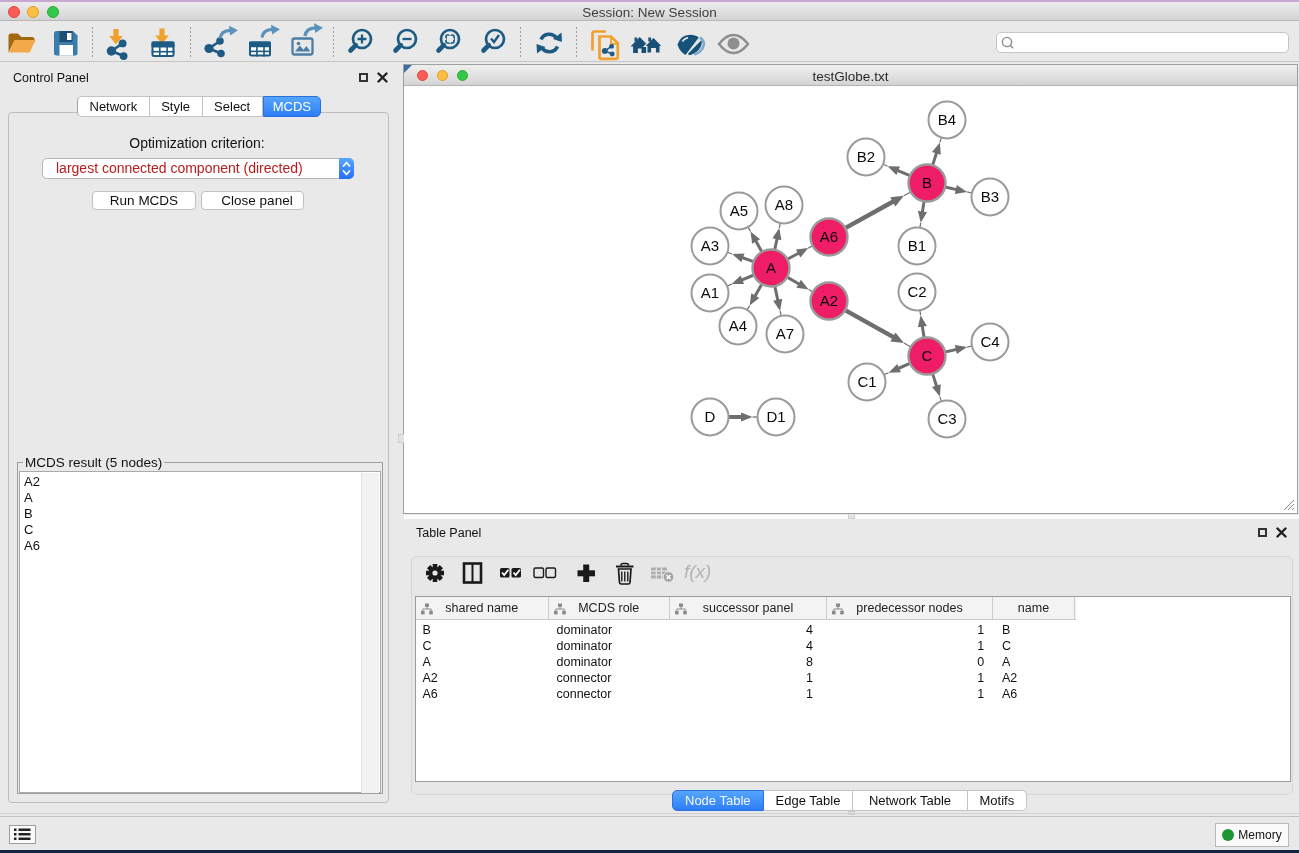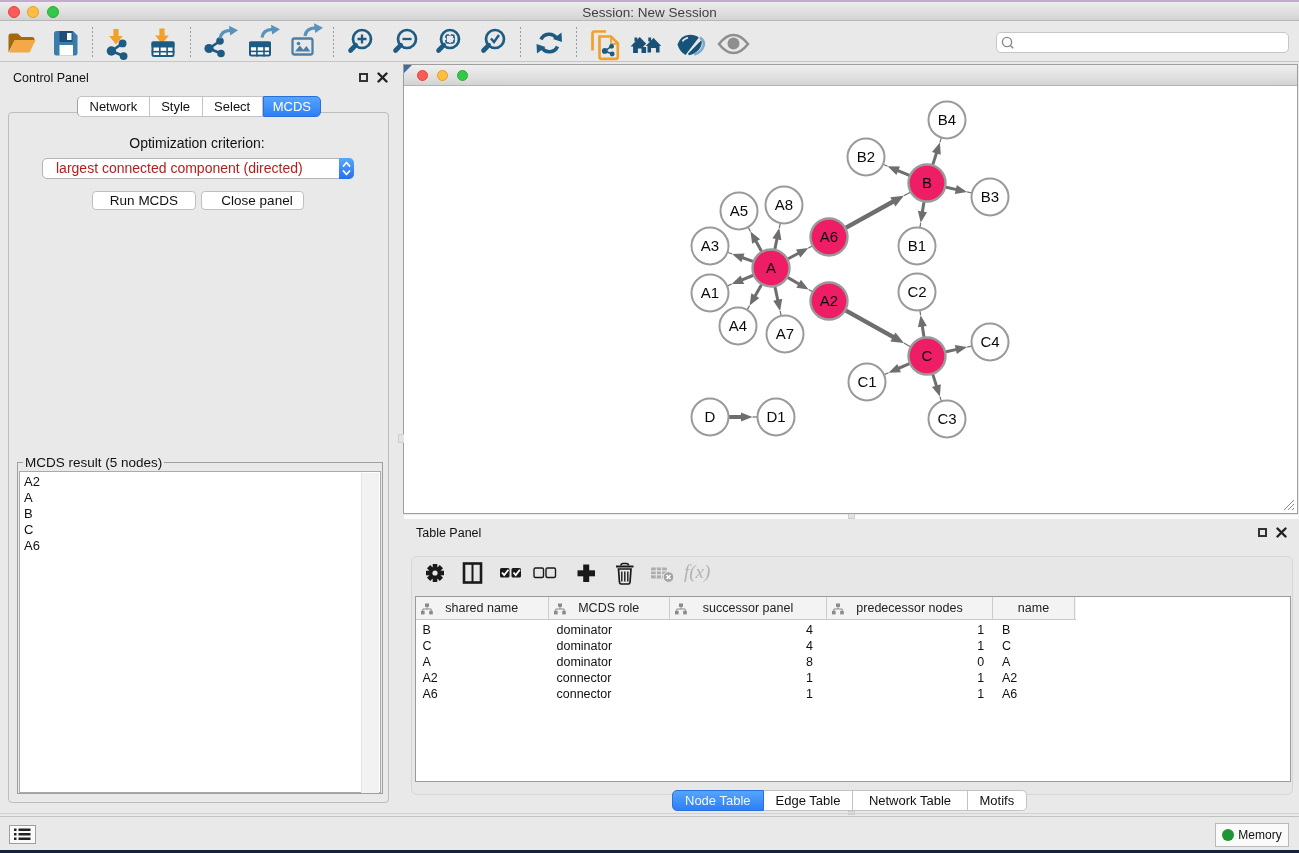--- a/index.html
+++ b/index.html
@@ -209,20 +209,21 @@
 
 <div class="abs" id="netwin">
   <svg style="position:absolute;left:0;top:0;z-index:5" width="8" height="8" viewBox="0 0 8 8">
       <path d="M0 0 L8 0 L0 8 Z" fill="#3c6ea5"></path>
     </svg>
   <div id="net-titlebar">
     <div class="tl" style="left:13px;background:#fc5b57;border:0.5px solid #e2463f;"></div>
     <div class="tl" style="left:33px;background:#fdbe41;border:0.5px solid #dfa023;"></div>
     <div class="tl" style="left:53px;background:#34c84a;border:0.5px solid #2aac33;"></div>
   </div>
+  <div id="net-title-text">testGlobe.txt</div>
   <svg class="abs" style="left:0;top:21px;" width="893" height="427" viewBox="0 0 893 427">
       <line x1="349.9" y1="189.0" x2="337.5" y2="194.1" stroke="#6e6e6e" stroke-width="3"></line>
       <path d="M327.7 198.1 L336.6 189.5 L340.1 198.0 Z" fill="#6e6e6e"></path>
       <line x1="327.7" y1="198.1" x2="323.1" y2="200.0" stroke="#6e6e6e" stroke-width="1.2"></line>
 <line x1="349.6" y1="175.7" x2="338.0" y2="171.5" stroke="#6e6e6e" stroke-width="3"></line>
       <path d="M328.1 168.0 L340.5 167.5 L337.4 176.2 Z" fill="#6e6e6e"></path>
       <line x1="328.1" y1="168.0" x2="323.4" y2="166.3" stroke="#6e6e6e" stroke-width="1.2"></line>
 <line x1="357.9" y1="198.1" x2="350.8" y2="210.4" stroke="#6e6e6e" stroke-width="3"></line>
       <path d="M345.6 219.6 L347.3 207.3 L355.3 211.9 Z" fill="#6e6e6e"></path>
       <line x1="345.6" y1="219.6" x2="343.1" y2="223.9" stroke="#6e6e6e" stroke-width="1.2"></line>
@@ -361,21 +362,21 @@
       <line x1="209.8" y1="11.5" x2="209.8" y2="21.5" stroke="#1a1a1a" stroke-width="1.4"></line>
       <line x1="212.8" y1="11.5" x2="212.8" y2="21.5" stroke="#1a1a1a" stroke-width="1.4"></line>
       <rect x="236" y="7.5" width="16" height="11" rx="1" fill="#adadad"></rect>
       <line x1="241.3" y1="7.5" x2="241.3" y2="18.5" stroke="#e9e9e9" stroke-width="1.1"></line>
       <line x1="246.6" y1="7.5" x2="246.6" y2="18.5" stroke="#e9e9e9" stroke-width="1.1"></line>
       <line x1="236" y1="11" x2="252" y2="11" stroke="#e9e9e9" stroke-width="1.1"></line>
       <line x1="236" y1="14.8" x2="252" y2="14.8" stroke="#e9e9e9" stroke-width="1.1"></line>
       <circle cx="253.5" cy="17" r="5.3" fill="#a3a3a3" stroke="#e9e9e9" stroke-width="1"></circle>
       <path d="M251.5 15 l4 4 m0 -4 l-4 4" stroke="#fff" stroke-width="1.5"></path>
     </svg>
-    <span style="position:absolute;left:269px;top:1px;font-family:Liberation Serif, serif;font-style:italic;font-size:19px;color:#b3b3b3;">f(x)</span>
+    <span style="position:absolute;left:269px;top:1px;font-family:Liberation Sans, sans-serif;font-style:italic;font-size:19px;color:#b3b3b3;">f(x)</span>
   </div>
 <div class="abs" id="tablebox">
     <div id="thead">
       <div class="hc" style="left:0px;width:132.5px;">
         <div class="hl">shared name</div>
         <svg width="12" height="12" viewBox="0 0 12 12" style="position:absolute;left:5px;top:5.5px">
           <g fill="#8a8a8a">
             <rect x="4" y="0.5" width="4" height="3.4"></rect>
             <rect x="0" y="7.8" width="3.6" height="3.6"></rect>
             <rect x="8.2" y="7.8" width="3.6" height="3.6"></rect>

